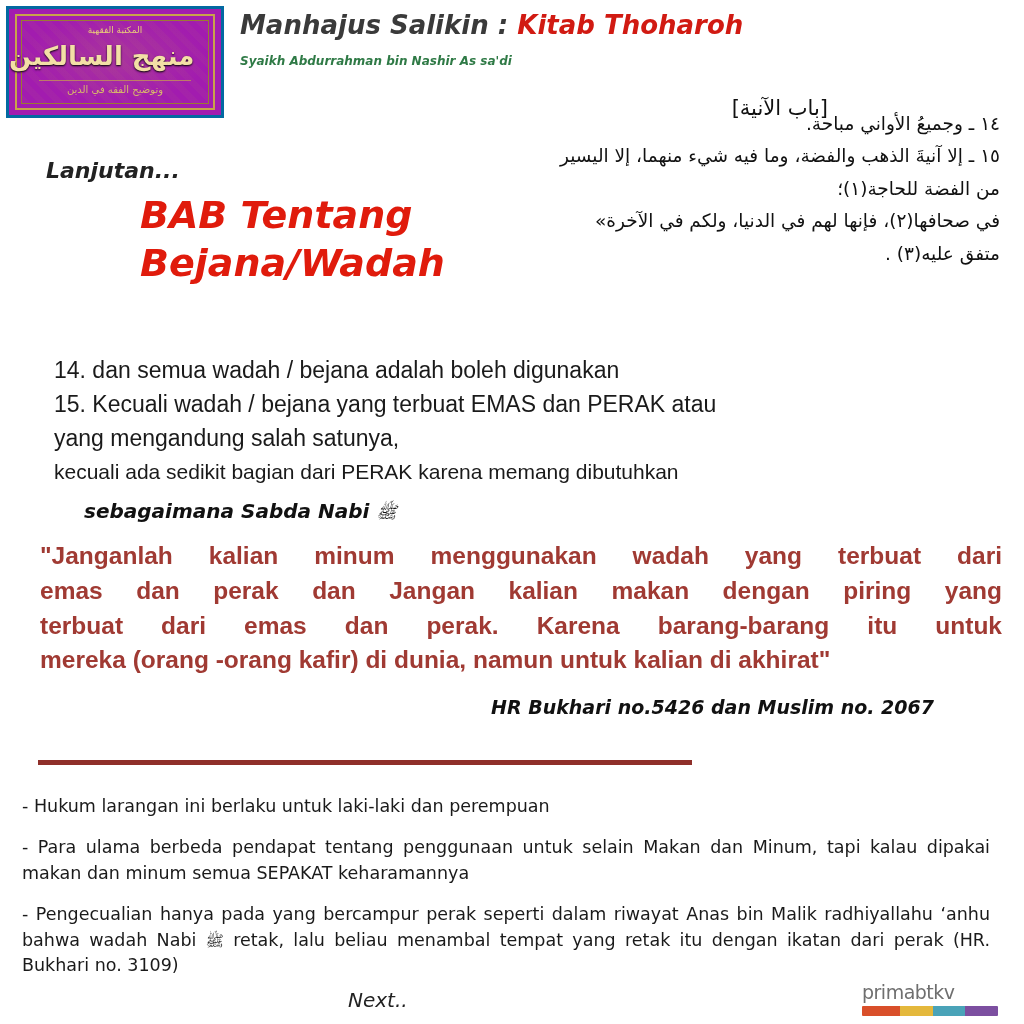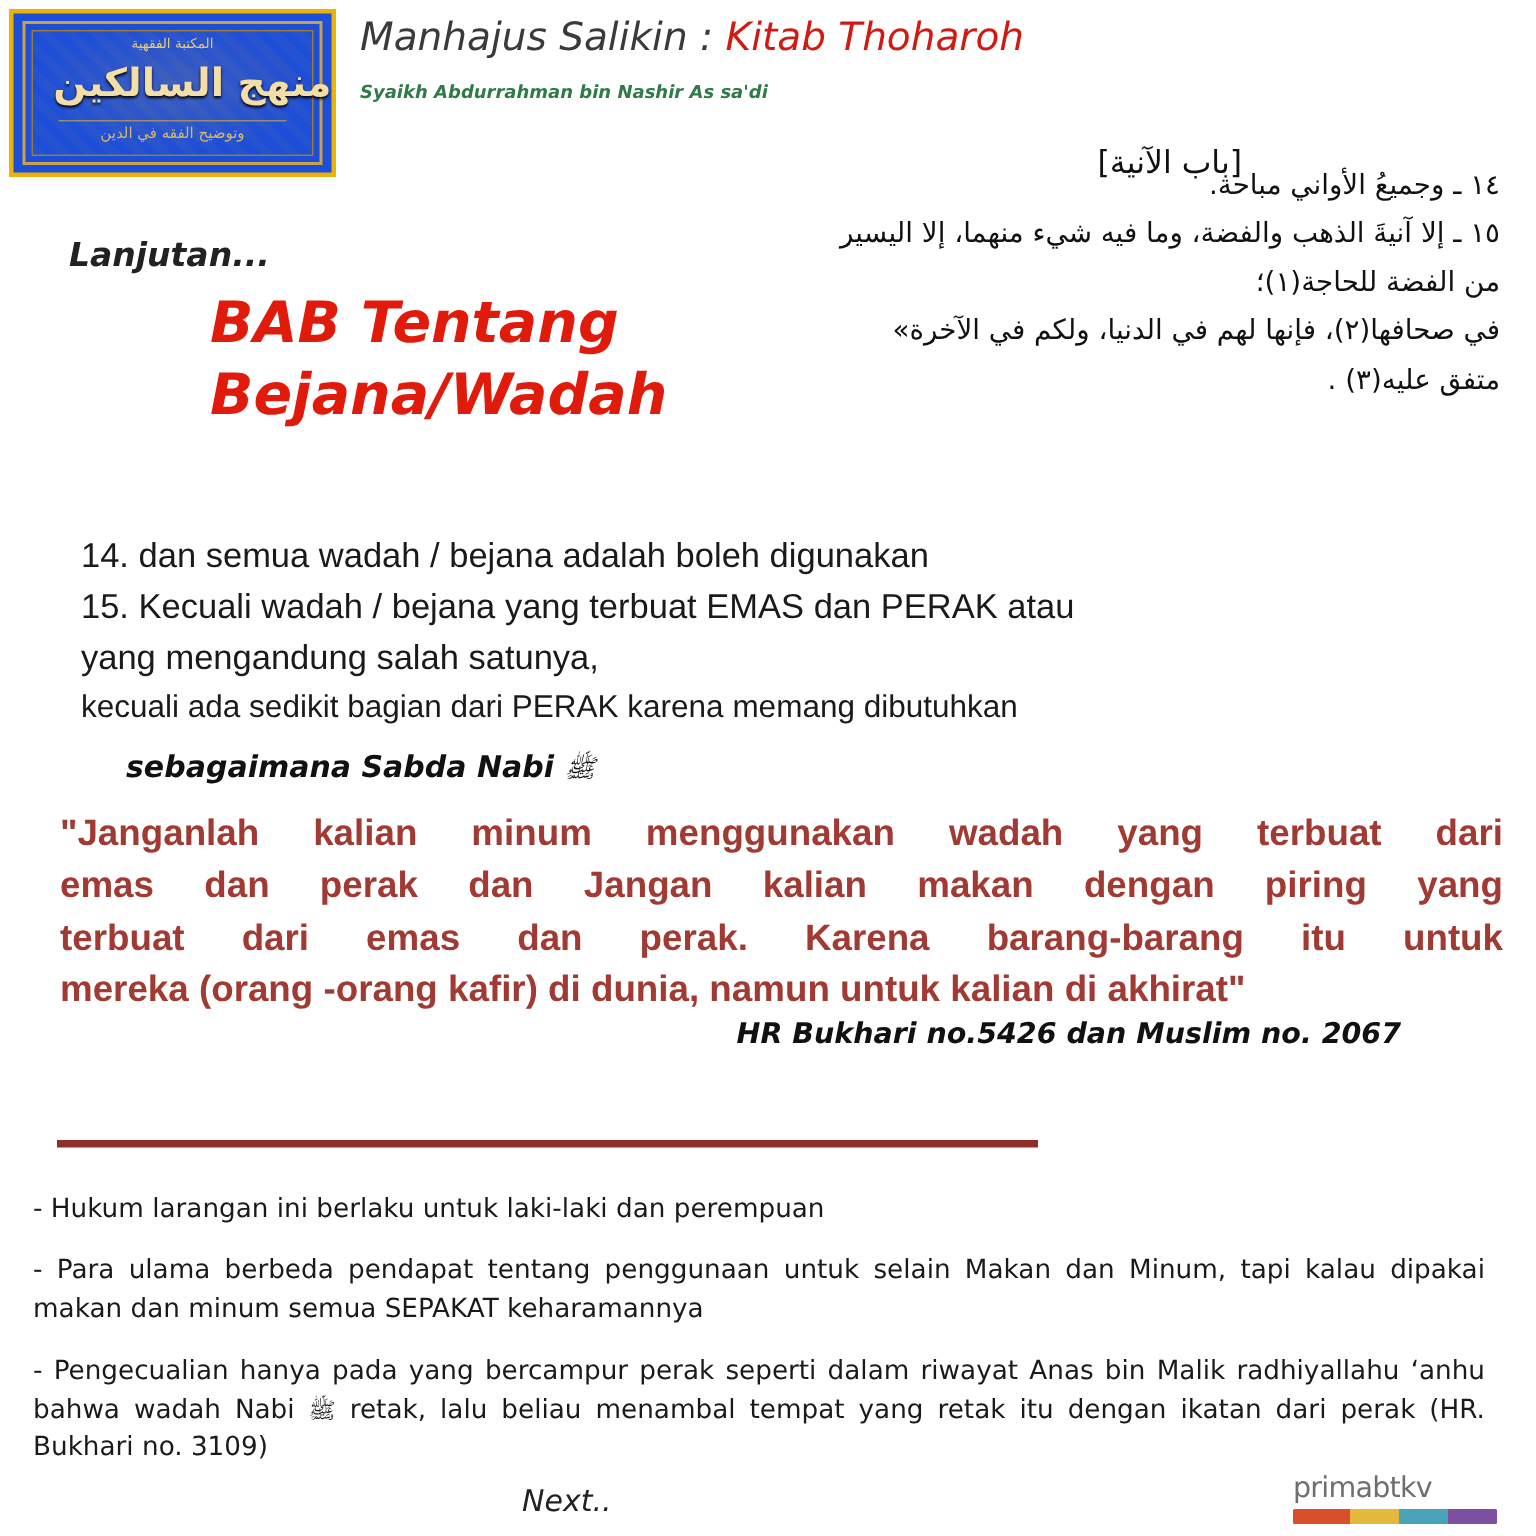--- a/index.html
+++ b/index.html
@@ -20,22 +20,22 @@
   .header {
     position: relative;
     height: 118px;
   }
   .book-cover {
     position: absolute;
     left: 6px;
     top: 6px;
     width: 218px;
     height: 112px;
-    background: #1d4ed8;
-    border: 3px solid #eab308;
+    background: #a21caf;
+    border: 3px solid #0369a1;
     box-sizing: border-box;
     overflow: hidden;
   }
   .book-cover .frame-outer {
     position: absolute;
     left: 6px; top: 5px; right: 6px; bottom: 5px;
     border: 2px solid #c8a24a;
   }
   .book-cover .frame-inner {
     position: absolute;
@@ -50,21 +50,21 @@
     top: 16px; left: 0; right: 0;
     text-align: center;
     color: #e8c97a;
     font-size: 9px;
     letter-spacing: 1px;
     font-family: "DejaVu Sans", sans-serif;
   }
   .book-cover .cover-title {
     position: absolute;
     top: 32px; left: 0; right: 0;
-    text-align: right;
+    text-align: left;
     color: #f3dfa6;
     font-size: 26px;
     font-weight: bold;
     font-family: "DejaVu Sans", sans-serif;
     direction: rtl;
     text-shadow: 0 1px 2px #000;
   }
   .book-cover .cover-sub {
     position: absolute;
     bottom: 20px; left: 0; right: 0;
@@ -85,21 +85,21 @@
 
   .title-block {
     position: absolute;
     left: 240px;
     top: 10px;
     width: 600px;
   }
   .main-title {
     font-family: "DejaVu Sans", sans-serif;
     font-size: 26px;
-    font-weight: normal;
+    font-weight: bold;
     font-style: italic;
     color: #3a3a3a;
     letter-spacing: 0px;
     white-space: nowrap;
   }
   .main-title .kitab {
     color: #d11a12;
   }
   .author {
     font-family: "DejaVu Sans", sans-serif;
@@ -197,21 +197,21 @@
     color: #a03a33;
     text-align: justify;
     text-align-last: justify;
     width: 962px;
     font-weight: bold;
   }
   .hadith .last {
     text-align-last: left;
   }
   .hadith-ref {
-    margin-top: 0;
+    margin-top: 18px;
     text-align: right;
     padding-right: 66px;
     font-family: "DejaVu Sans", sans-serif;
     font-size: 19px;
     font-weight: bold;
     font-style: italic;
     color: #111;
   }
 
   

